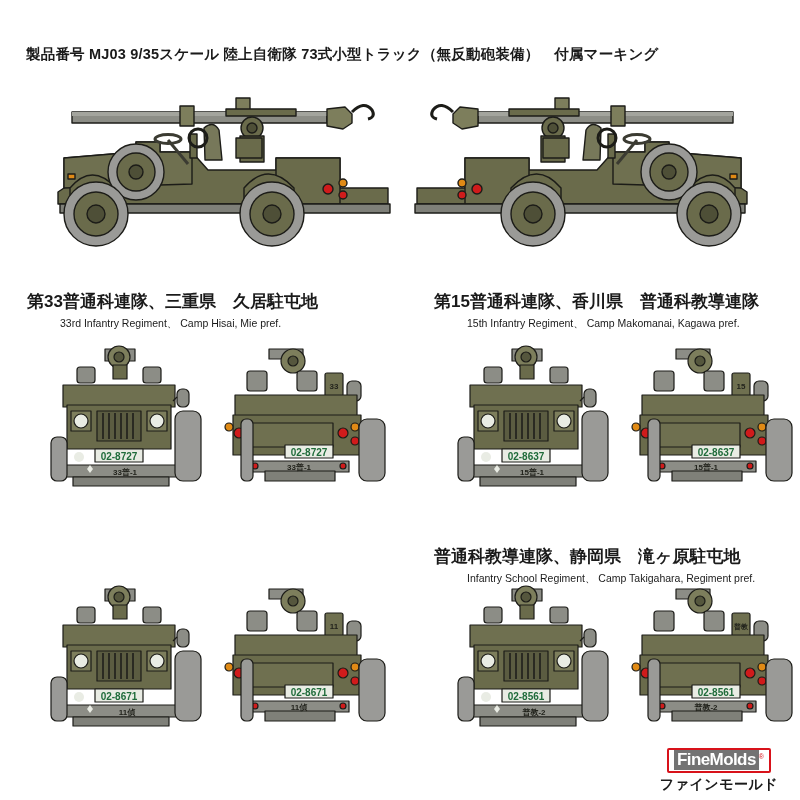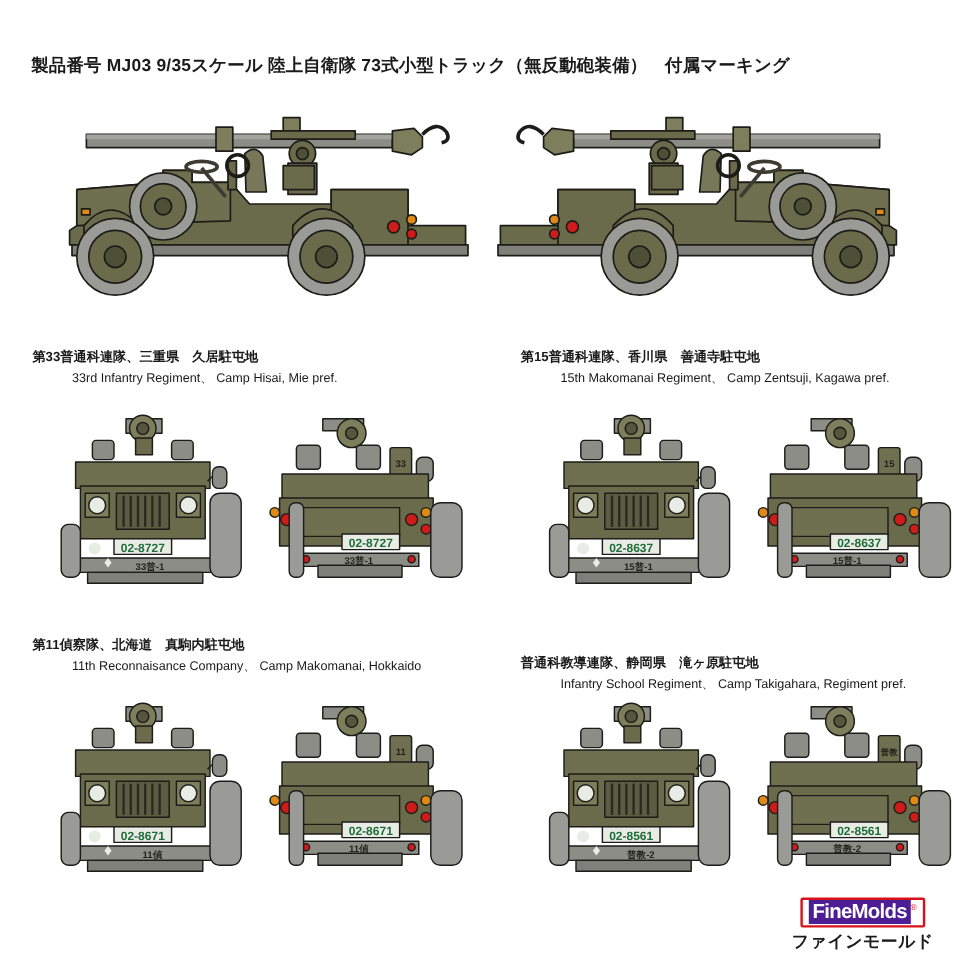--- a/index.html
+++ b/index.html
@@ -20,21 +20,21 @@
   }
 
   
   .toprow{position:absolute;left:0;top:92px;width:800px;height:180px;}
   .bigveh{position:absolute;top:0;width:360px;height:180px;}
   .bigveh.left{left:40px;}
   .bigveh.right{left:405px;}
 
   
   .cap{position:absolute;}
-  .cap .jp{font-size:11px;font-weight:bold;line-height:1.35;white-space:nowrap;}
+  .cap .jp{font-size:17px;font-weight:bold;line-height:1.35;white-space:nowrap;}
   .cap .en{font-size:10.5px;font-weight:normal;line-height:1.45;white-space:nowrap;margin-top:2px;margin-left:33px;}
 
   .cap.c1{left:27px;top:291px;}
   .cap.c2{left:434px;top:291px;}
   .cap.c3{left:27px;top:531px;}
   .cap.c4{left:434px;top:546px;}
 
   
   .grp{position:absolute;width:370px;height:150px;}
   .grp.g1{left:25px;top:345px;}
@@ -45,21 +45,21 @@
   .smallveh.a{left:22px;}
   .smallveh.b{left:200px;}
 
   
   .logo{position:absolute;left:658px;top:748px;width:122px;height:46px;text-align:center;}
   .logo .mark{
     display:inline-block;border:2.5px solid #d8121a;background:#fff;
     padding:0px 5px 1px 5px;border-radius:2px;
   }
   .logo .mark span{
-    display:inline-block;background:#4c1d95;color:#fff;
+    display:inline-block;background:#737373;color:#fff;
     font-size:17px;font-weight:bold;letter-spacing:-0.6px;
     padding:1px 3px 1px 3px;line-height:1.05;
   }
   .logo .reg{font-size:7px;color:#d8121a;vertical-align:super;}
   .logo .kana{font-size:14px;font-weight:bold;margin-top:3px;letter-spacing:0.5px;color:#1a1a1a;}
 
   svg{display:block;overflow:visible;}
 </style>
 </head>
 <body>
@@ -169,26 +169,22 @@
         </g>
       </svg>
     </div>
   </div>
 
   <div class="cap c1">
     <div class="jp">第33普通科連隊、三重県　久居駐屯地</div>
     <div class="en">33rd Infantry Regiment、 Camp Hisai, Mie pref.</div>
   </div>
   <div class="cap c2">
-    <div class="jp">第15普通科連隊、香川県　善通寺駐屯地</div>
-    <div class="en">15th Makomanai Regiment、 Camp Zentsuji, Kagawa pref.</div>
-  </div>
-  <div class="cap c3">
-    <div class="jp">第11偵察隊、北海道　真駒内駐屯地</div>
-    <div class="en">11th Reconnaisance Company、 Camp Makomanai, Hokkaido</div>
+    <div class="jp">第15普通科連隊、香川県　普通科教導連隊</div>
+    <div class="en">15th Infantry Regiment、 Camp Makomanai, Kagawa pref.</div>
   </div>
   <div class="cap c4">
     <div class="jp">普通科教導連隊、静岡県　滝ヶ原駐屯地</div>
     <div class="en">Infantry School Regiment、 Camp Takigahara, Regiment pref.</div>
   </div>
 
   <div class="grp g1">
     <div class="smallveh a">
       <svg viewBox="0 0 175 150" width="175" height="150">
         <g stroke="#1c1c18" stroke-width="1.2" stroke-linejoin="round">

